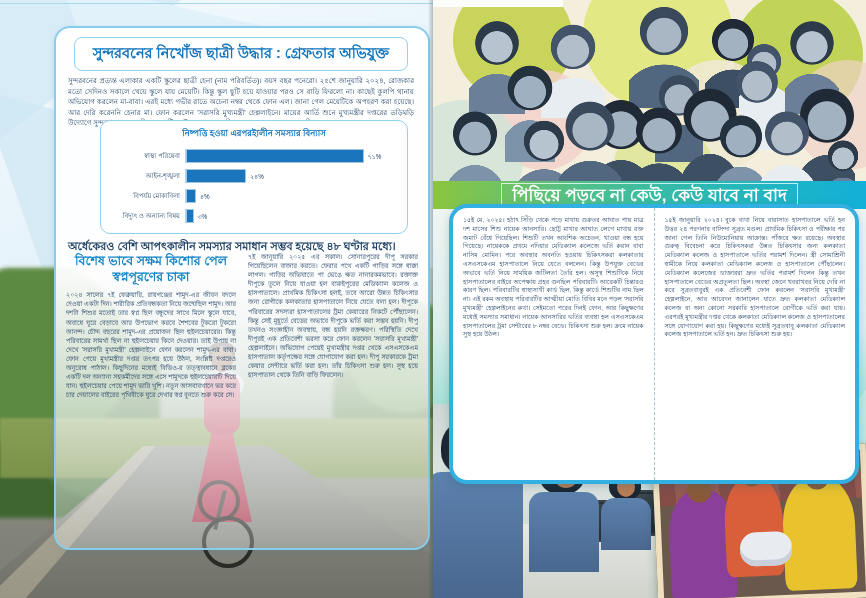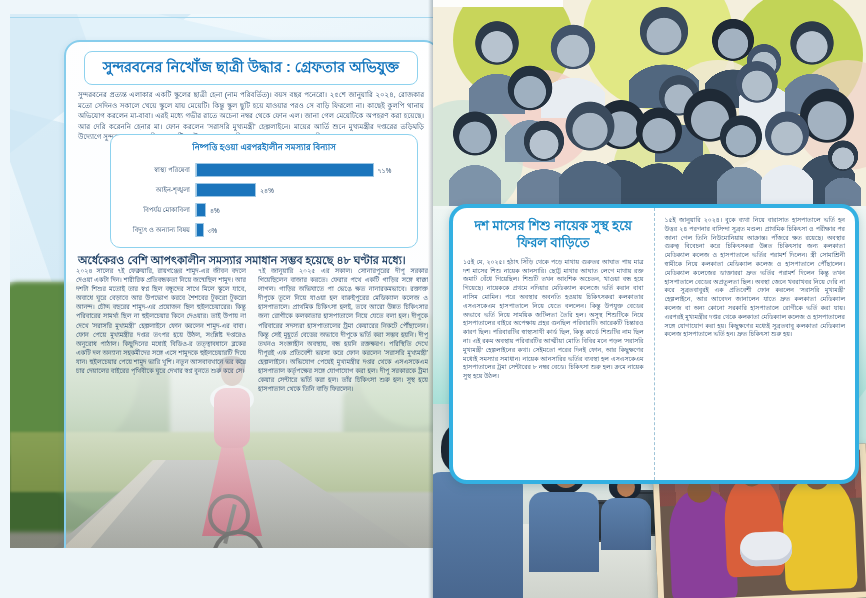--- a/index.html
+++ b/index.html
@@ -1,20 +1,20 @@
 <!DOCTYPE html>
 <html><head>
 <meta charset="utf-8">
 <style>
   html,body{margin:0;padding:0;}
   body{font-family:"Liberation Sans","DejaVu Sans",sans-serif;background:#e8eef2;}
   #spread{position:relative;width:866px;height:598px;overflow:hidden;background:#eef6fa;}
   
-  #left-page{position:absolute;left:0;top:14px;width:433px;height:534px;overflow:hidden;
-    background:linear-gradient(160deg,#f3fafd 0%,#e3f1f9 45%,#d9ecf6 100%);margin-left:10px;}
+  #left-page{position:absolute;left:0;top:0;width:433px;height:598px;overflow:hidden;
+    background:linear-gradient(160deg,#f3fafd 0%,#e3f1f9 45%,#d9ecf6 100%);}
   .facet{position:absolute;}
   .f1{left:-40px;top:-30px;width:260px;height:200px;background:#d8ecf7;clip-path:polygon(0 0,100% 0,0 100%);}
   .f2{left:60px;top:-20px;width:300px;height:170px;background:#e2f2fa;clip-path:polygon(0 0,100% 40%,20% 100%);}
   .f3{left:-20px;top:90px;width:220px;height:190px;background:#cfe7f4;clip-path:polygon(0 0,100% 30%,30% 100%);opacity:.7;}
   .topline{position:absolute;left:0;top:3px;width:433px;height:1px;background:#a8d8ee;}
   
   #road-photo{position:absolute;left:0;top:268px;width:433px;height:330px;
     background:linear-gradient(180deg,#cfdcd2 0%,#bccdb8 18%,#a8bba0 34%,#9aa892 48%,#8e9484 60%,#83857a 78%,#7b7d72 100%);}
   .trees-left{position:absolute;left:-30px;top:0;width:190px;height:250px;
     background:radial-gradient(circle at 35% 35%,#5d8a43 0 45%,transparent 46%),
@@ -180,20 +180,21 @@
                 <div class="cbar" style="width: 7.5px; background: rgb(27, 117, 188);"></div>
                 <span class="cval" style="left: 11.5px;">৩%</span>
               </div>
             </div>
           </div>
       </div>
       <div id="chart-caption">অর্ধেকেরও বেশি আপৎকালীন সমস্যার সমাধান সম্ভব হয়েছে ৪৮ ঘণ্টার মধ্যে।</div>
 
       <div id="left-cols">
         <div class="lcol">
+          <h3>বিশেষ ভাবে সক্ষম কিশোর পেল স্বপ্নপূরণের চাকা</h3>
           <p>২০২৪ সালের ৭ই ফেব্রুয়ারি, রায়গঞ্জের শামুদ-এর জীবন বদলে দেওয়া একটা দিন। শারীরিক প্রতিবন্ধকতা নিয়ে জন্মেছিল শামুদ। আর দশটা শিশুর মতোই তার স্বপ্ন ছিল বন্ধুদের সাথে মিলে স্কুলে যাবে, অবাধে ঘুরে বেড়াবে আর উপভোগ করবে শৈশবের টুকরো টুকরো আনন্দ। চৌদ্দ বছরের শামুদ-এর প্রয়োজন ছিল হুইলচেয়ারের। কিন্তু পরিবারের সামর্থ্য ছিল না হুইলচেয়ার কিনে দেওয়ার। তাই উপায় না দেখে 'সরাসরি মুখ্যমন্ত্রী' হেল্পলাইনে ফোন করলেন শামুদ-এর বাবা। ফোন পেয়ে মুখ্যমন্ত্রীর দপ্তর তৎপর হয়ে উঠল, সংশ্লিষ্ট দপ্তরেও অনুরোধ পাঠাল। কিছুদিনের মধ্যেই বিডিও-র তত্ত্বাবধানে ব্লকের একটি দল অন্যান্য সহকর্মীদের সঙ্গে এসে শামুদকে হুইলচেয়ারটি দিয়ে যান। হুইলচেয়ার পেয়ে শামুদ ভারি খুশি। নতুন আসবাবখানে ভর করে চার দেয়ালের বাইরের পৃথিবীকে ঘুরে দেখার স্বপ্ন বুনতে শুরু করে সে।</p>
         </div>
         <div class="lcol">
           <p>৭ই জানুয়ারি ২০২৫ এর সকাল। সোনারপুরের দীপু সরকার গিয়েছিলেন বাজার করতে। ফেরার পথে একটি গাড়ির সঙ্গে ধাক্কা লাগল। গাড়ির অভিঘাতে পা ভেঙে ক্ষত নানারকমভাবে। রক্তাক্ত দীপুকে তুলে নিয়ে যাওয়া হল বারুইপুরের মেডিক্যাল কলেজ ও হাসপাতালে। প্রাথমিক চিকিৎসা হলই, তবে আরো উন্নত চিকিৎসার জন্য রোগীকে কলকাতার হাসপাতালে নিয়ে যেতে বলা হল। দীপুকে পরিবারের সদস্যরা হাসপাতালের ট্রমা কেয়ারের নিকটে পৌঁছালেন। কিন্তু সেই মুহূর্তে বেডের অভাবে দীপুকে ভর্তি করা সম্ভব হয়নি। দীপু তখনও সংজ্ঞাহীন অবস্থায়, বন্ধ হয়নি রক্তক্ষরণ। পরিস্থিতি দেখে দীপুরই এক প্রতিবেশী ভরসা করে ফোন করলেন 'সরাসরি মুখ্যমন্ত্রী' হেল্পলাইনে। অভিযোগ পেয়েই মুখ্যমন্ত্রীর দপ্তর থেকে এসএসকেএম হাসপাতাল কর্তৃপক্ষের সঙ্গে যোগাযোগ করা হল। দীপু সরকারকে ট্রমা কেয়ার সেন্টারে ভর্তি করা হল। তাঁর চিকিৎসা শুরু হল। সুস্থ হয়ে হাসপাতাল থেকে তিনি বাড়ি ফিরলেন।</p>
         </div>
       </div>
     </div>
   </div>
 
   <div id="spine"></div>
@@ -231,20 +232,23 @@
         <div class="face" style="left: 16px; top: 108px; width: 52px; height: 98px; background: radial-gradient(circle at 50% 30%, rgb(159, 176, 192) 0px, rgb(159, 176, 192) 21%, transparent 22%), radial-gradient(circle at 50% 26%, rgb(36, 49, 63) 0px, rgb(36, 49, 63) 28%, transparent 29%), radial-gradient(62% 38% at 50% 96%, rgb(125, 147, 169) 0px, rgb(125, 147, 169) 99%, transparent 100%);"></div>
         <div class="face" style="left: 84px; top: 118px; width: 54px; height: 88px; background: radial-gradient(circle at 50% 30%, rgb(183, 195, 207) 0px, rgb(183, 195, 207) 21%, transparent 22%), radial-gradient(circle at 50% 26%, rgb(44, 58, 73) 0px, rgb(44, 58, 73) 28%, transparent 29%), radial-gradient(62% 38% at 50% 96%, rgb(107, 128, 152) 0px, rgb(107, 128, 152) 99%, transparent 100%);"></div>
         <div class="face" style="left: 126px; top: 98px; width: 62px; height: 108px; background: radial-gradient(circle at 50% 30%, rgb(169, 183, 197) 0px, rgb(169, 183, 197) 21%, transparent 22%), radial-gradient(circle at 50% 26%, rgb(58, 74, 92) 0px, rgb(58, 74, 92) 28%, transparent 29%), radial-gradient(62% 38% at 50% 96%, rgb(81, 103, 127) 0px, rgb(81, 103, 127) 99%, transparent 100%);"></div>
         <div class="face" style="left: 198px; top: 104px; width: 56px; height: 102px; background: radial-gradient(circle at 50% 30%, rgb(163, 178, 193) 0px, rgb(163, 178, 193) 21%, transparent 22%), radial-gradient(circle at 50% 26%, rgb(31, 42, 54) 0px, rgb(31, 42, 54) 28%, transparent 29%), radial-gradient(62% 38% at 50% 96%, rgb(60, 79, 99) 0px, rgb(60, 79, 99) 99%, transparent 100%);"></div>
         <div class="face" style="left: 284px; top: 112px; width: 48px; height: 94px; background: radial-gradient(circle at 50% 30%, rgb(159, 176, 192) 0px, rgb(159, 176, 192) 21%, transparent 22%), radial-gradient(circle at 50% 26%, rgb(36, 49, 63) 0px, rgb(36, 49, 63) 28%, transparent 29%), radial-gradient(62% 38% at 50% 96%, rgb(125, 147, 169) 0px, rgb(125, 147, 169) 99%, transparent 100%);"></div>
         <div class="face" style="left: 328px; top: 108px; width: 52px; height: 98px; background: radial-gradient(circle at 50% 30%, rgb(178, 191, 203) 0px, rgb(178, 191, 203) 21%, transparent 22%), radial-gradient(circle at 50% 26%, rgb(66, 83, 106) 0px, rgb(66, 83, 106) 28%, transparent 29%), radial-gradient(62% 38% at 50% 96%, rgb(232, 237, 242) 0px, rgb(232, 237, 242) 99%, transparent 100%);"></div>
         <div class="face" style="left: 392px; top: 138px; width: 36px; height: 68px; background: radial-gradient(circle at 50% 30%, rgb(183, 195, 207) 0px, rgb(183, 195, 207) 21%, transparent 22%), radial-gradient(circle at 50% 26%, rgb(44, 58, 73) 0px, rgb(44, 58, 73) 28%, transparent 29%), radial-gradient(62% 38% at 50% 96%, rgb(107, 128, 152) 0px, rgb(107, 128, 152) 99%, transparent 100%);"></div>
       </div>
     <div class="topstrip"></div>
 
+    <div id="banner">
+      <span class="btxt">পিছিয়ে পড়বে না কেউ, কেউ যাবে না বাদ</span>
+    </div>
 
     <div id="computer-photo">
       <div class="wallframe" style="left:150px;top:22px;"></div>
       <div class="wallframe" style="left:186px;top:20px;"></div>
       <div class="desk"></div>
       <div class="monitor" style="left:236px;top:70px;width:40px;height:48px;">
           <div class="screen"></div>
         </div>
       <div class="monitor" style="left:186px;top:86px;width:36px;height:42px;">
           <div class="screen"></div>
@@ -275,21 +279,20 @@
       <div class="w-head" style="left:28px;top:22px;width:24px;height:24px;"></div>
       <div class="w-orange"></div>
       <div class="w-head" style="left:82px;top:10px;width:22px;height:22px;"></div>
       <div class="w-yellow"></div>
       <div class="w-head" style="left:146px;top:14px;width:24px;height:24px;"></div>
       <div class="baby"></div>
     </div>
 
     <div id="right-panel">
       <div class="rcol">
-        <h3>দশ মাসের শিশু নায়েক সুস্থ হয়ে ফিরল বাড়িতে</h3>
         <p>১৫ই মে, ২০২৫। হঠাৎ সিঁড়ি থেকে পড়ে মাথায় গুরুতর আঘাত পায় মাত্র দশ মাসের শিশু নায়েক আনসারি। ছোট্ট মাথার আঘাত লেগে মাথায় রক্ত জমাট বেঁধে গিয়েছিল। শিশুটি তখন আংশিক অচেতন, খাওয়া বন্ধ হয়ে গিয়েছে। নায়েককে প্রথমে নদিয়ার মেডিক্যাল কলেজে ভর্তি করান বাবা নাসিম মোমিন। পরে অবস্থার অবনতি হওয়ায় চিকিৎসকরা কলকাতার এসএসকেএম হাসপাতালে নিয়ে যেতে বললেন। কিন্তু উপযুক্ত বেডের অভাবে ভর্তি নিয়ে সাময়িক জটিলতা তৈরি হল। অসুস্থ শিশুটিকে নিয়ে হাসপাতালের বাইরে অপেক্ষায় প্রহর গুনছিল পরিবারটি। আরেকটি চিন্তারও কারণ ছিল। পরিবারটির স্বাস্থ্যসাথী কার্ড ছিল, কিন্তু কার্ডে শিশুটির নাম ছিল না। এই রকম অবস্থায় পরিবারটির আত্মীয়া মোতি বিবির মনে পড়ল 'সরাসরি মুখ্যমন্ত্রী' হেল্পলাইনের কথা। সেইমতো পরের দিনই ফোন, আর কিছুক্ষণের মধ্যেই সমস্যার সমাধান। নায়েক আনসারির ভর্তির ব্যবস্থা হল এসএসকেএম হাসপাতালের ট্রমা সেন্টারের ৮ নম্বর বেডে। চিকিৎসা শুরু হল। ক্রমে নায়েক সুস্থ হয়ে উঠল।</p>
       </div>
       <div class="rcol">
         <p>১৫ই জানুয়ারি ২০২৪। বুকে ব্যথা নিয়ে বারাসাত হাসপাতালে ভর্তি হন উত্তর ২৪ পরগনার বাসিন্দা সুব্রত মণ্ডল। প্রাথমিক চিকিৎসা ও পরীক্ষার পর জানা গেল তিনি নিউমোনিয়ায় আক্রান্ত। পাঁজরে ক্ষত রয়েছে। অবস্থার গুরুত্ব বিবেচনা করে চিকিৎসকরা উন্নত চিকিৎসার জন্য কলকাতা মেডিক্যাল কলেজ ও হাসপাতালে ভর্তির পরামর্শ দিলেন। স্ত্রী সোমাশ্রিনী স্বামীকে নিয়ে কলকাতা মেডিক্যাল কলেজ ও হাসপাতালে পৌঁছালেন। মেডিক্যাল কলেজের ডাক্তাররা দ্রুত ভর্তির পরামর্শ দিলেন কিন্তু তখন হাসপাতালে বেডের অপ্রতুলতা ছিল। অবস্থা জেনে খবরাখবর নিয়ে দেরি না করে সুব্রতবাবুরই এক প্রতিবেশী ফোন করলেন 'সরাসরি মুখ্যমন্ত্রী' হেল্পলাইনে, আর আবেদন জানালেন যাতে দ্রুত কলকাতা মেডিক্যাল কলেজ বা অন্য কোনো সরকারি হাসপাতালে রোগীকে ভর্তি করা যায়। এরপরই মুখ্যমন্ত্রীর দপ্তর থেকে কলকাতা মেডিক্যাল কলেজ ও হাসপাতালের সঙ্গে যোগাযোগ করা হয়। কিছুক্ষণের মধ্যেই সুব্রতবাবু কলকাতা মেডিক্যাল কলেজ হাসপাতালে ভর্তি হন। দ্রুত চিকিৎসা শুরু হয়।</p>
       </div>
     </div>
   </div>
 </div>
 
 </body></html>

